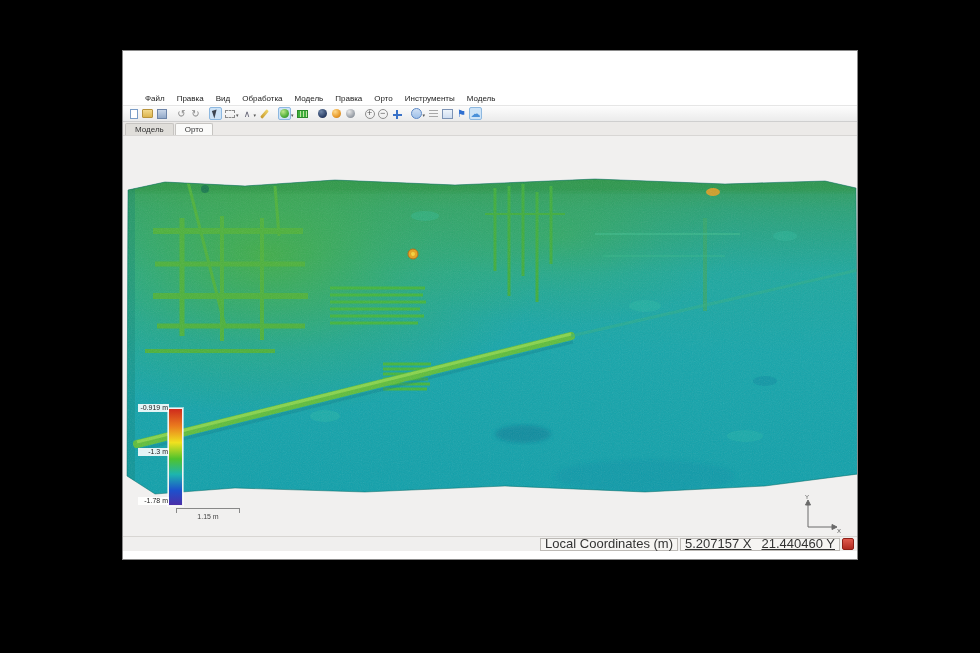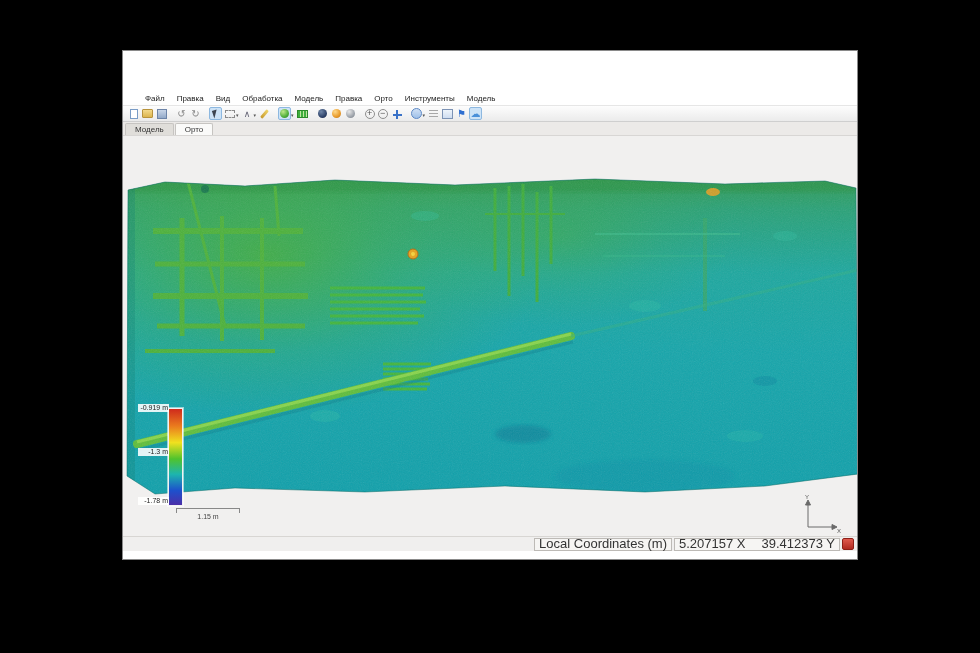--- a/index.html
+++ b/index.html
@@ -84,21 +84,21 @@
   
   .axis-widget{position:absolute;right:14px;top:358px;width:46px;height:40px;}
   
   .statusbar{
     position:absolute;left:0;right:0;top:485px;height:15px;background:#f0efee;
     border-top:1px solid #d8d6d3;box-sizing:border-box;
     display:flex;align-items:center;justify-content:flex-end;gap:2px;
     padding:0 3px;font-size:13px;color:#333;
   }
   .status-cell{border:1px solid #bdbab6;background:#f6f5f3;padding:0 4px;height:11px;line-height:10px;white-space:nowrap;}
-  .coord-vals{display:flex;gap:16px;}
+  .coord-vals{display:flex;gap:10px;text-decoration:underline;}
   .alert-icon{width:10px;height:10px;background:linear-gradient(#e05a4e,#b02a20);border:1px solid #8d1f17;border-radius:2px;}
 </style>
 </head>
 <body>
 
 <div class="app-window">
 
   <div style="position:absolute;left:0;right:0;top:0;height:41px;"></div>
 
   <div class="menubar">
@@ -278,18 +278,18 @@
         <text x="8" y="5" font-size="6" fill="#555">Y</text>
         <text x="40" y="39" font-size="6" fill="#555">X</text>
       </svg>
     </div>
   </div>
 
   <div class="statusbar">
     <span class="status-cell">Local Coordinates (m)</span>
     <span class="status-cell coord-vals">
       <span>5.207157 X</span>
-      <span>39.412373 Y</span>
+      <span>21.440460 Y</span>
     </span>
     <span class="alert-icon"></span>
   </div>
 
 </div>
 
 </body></html>

